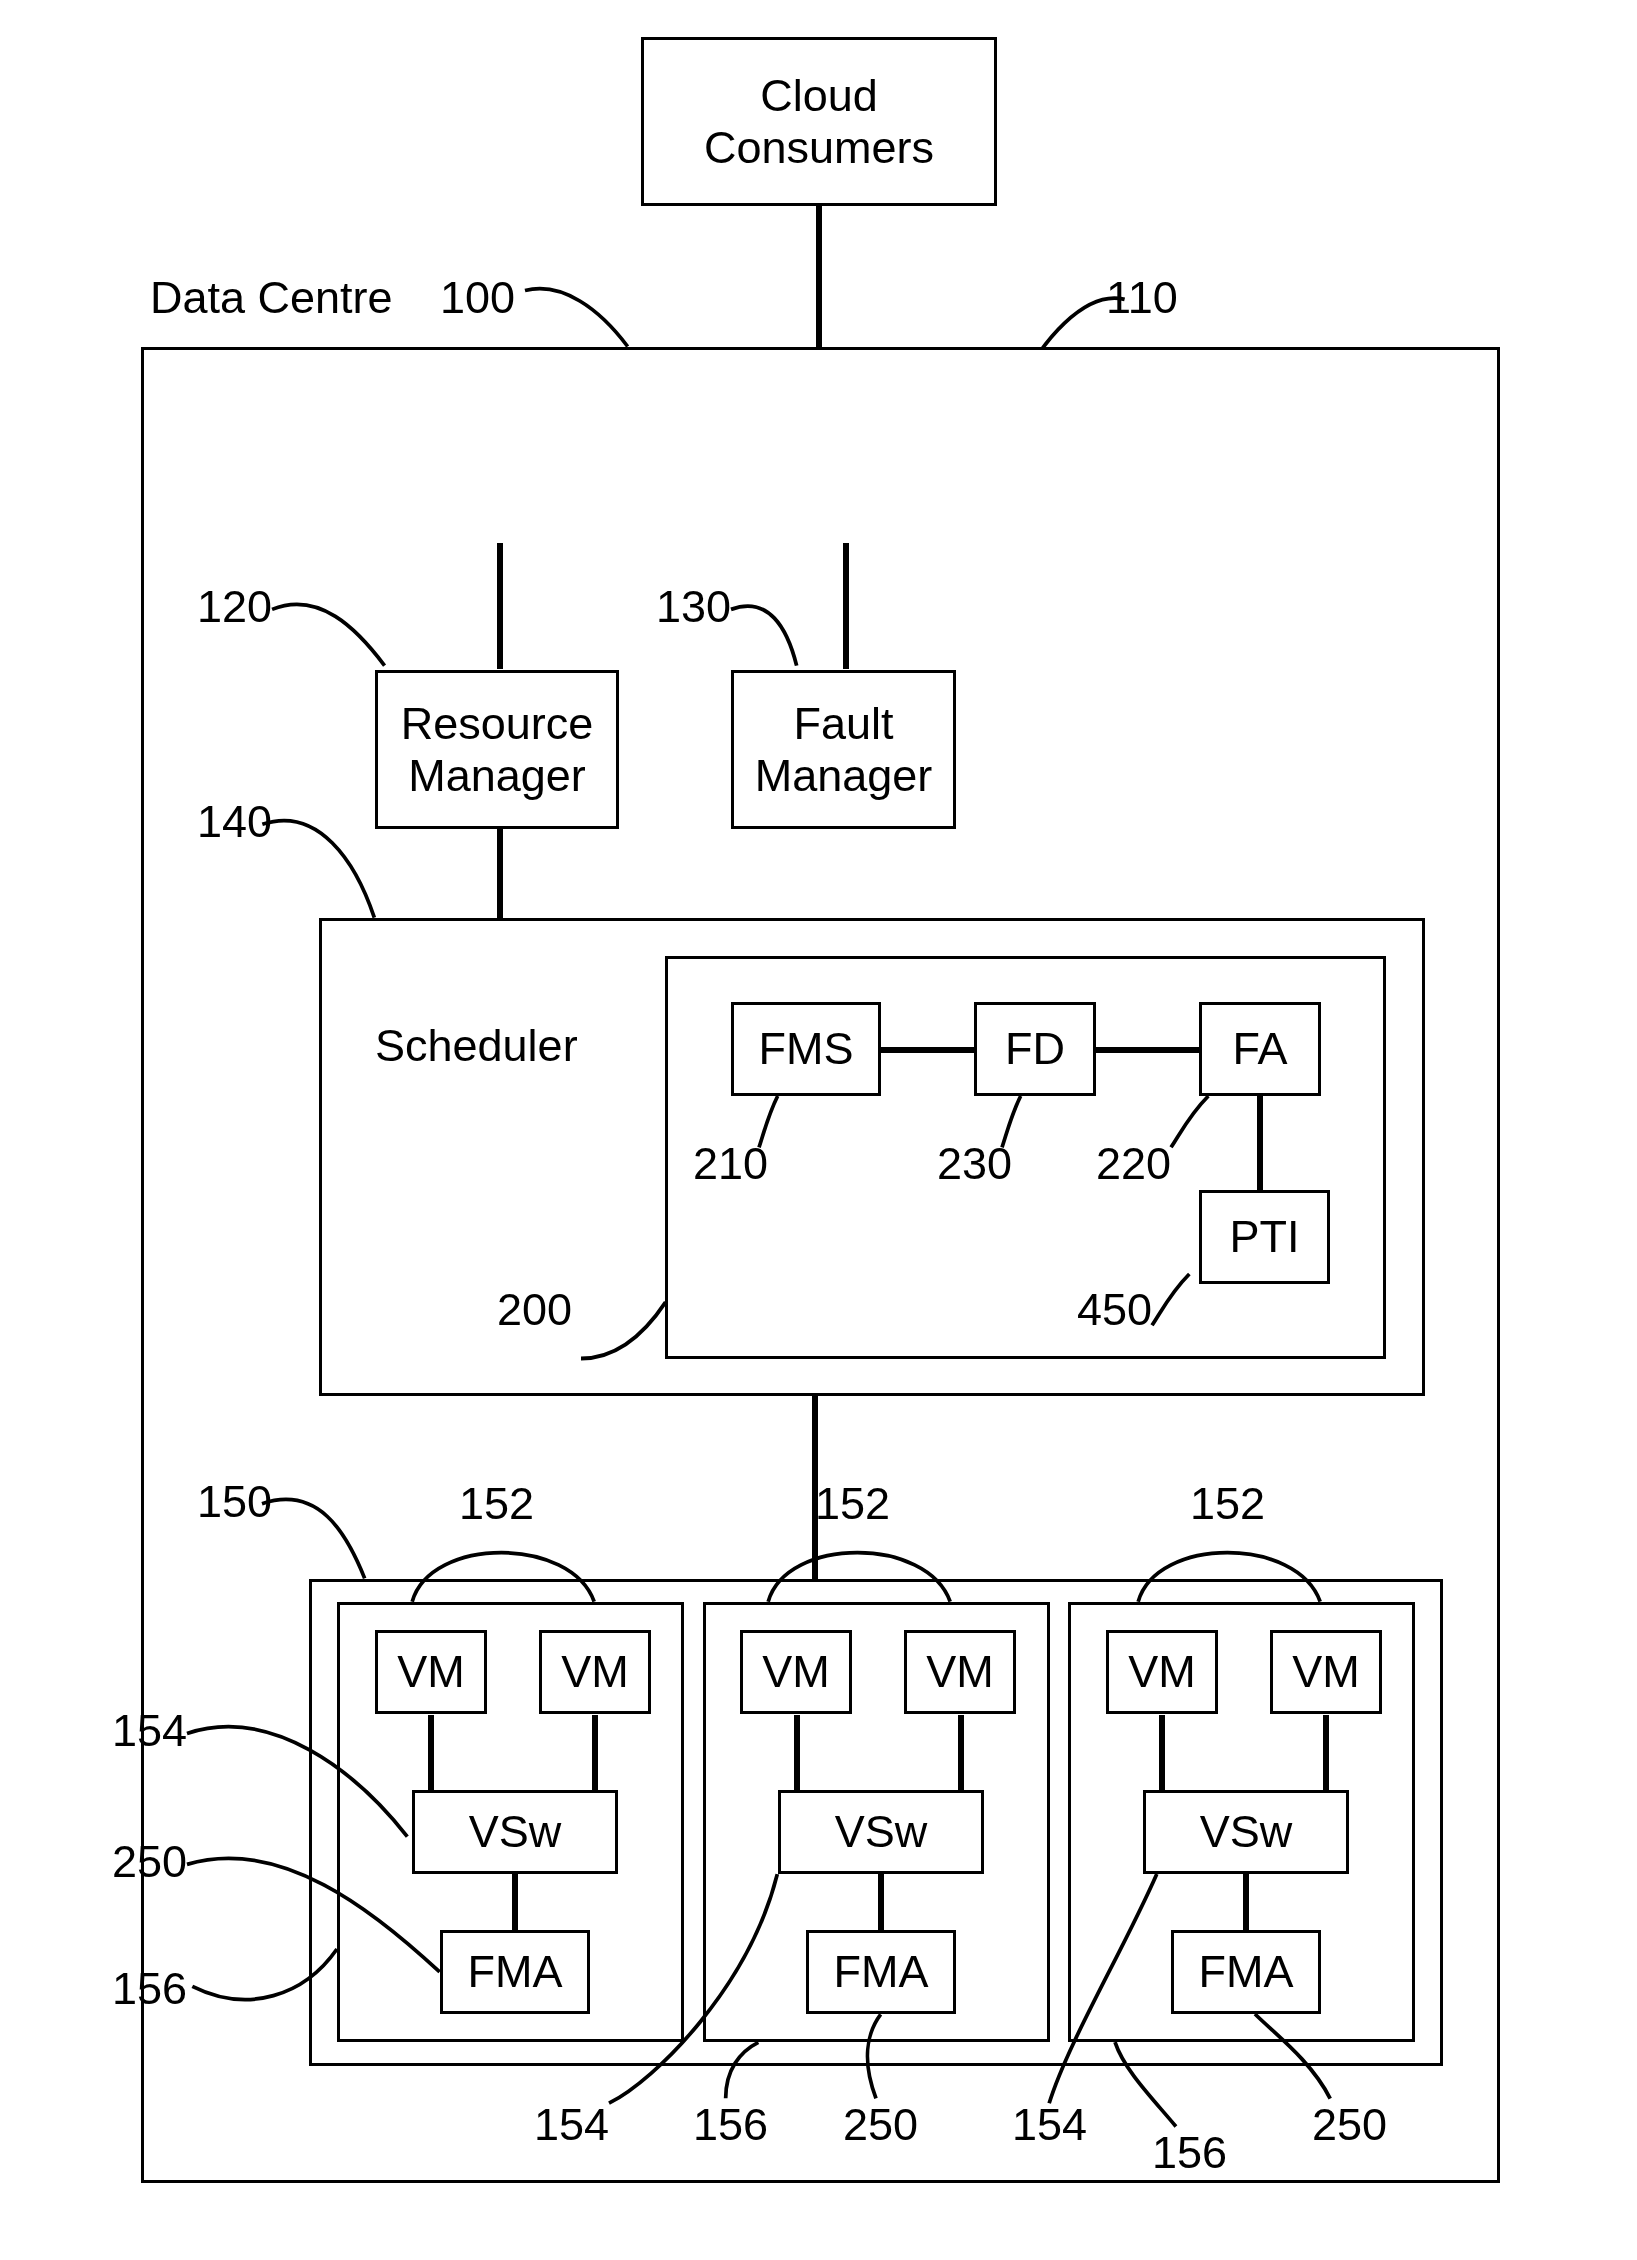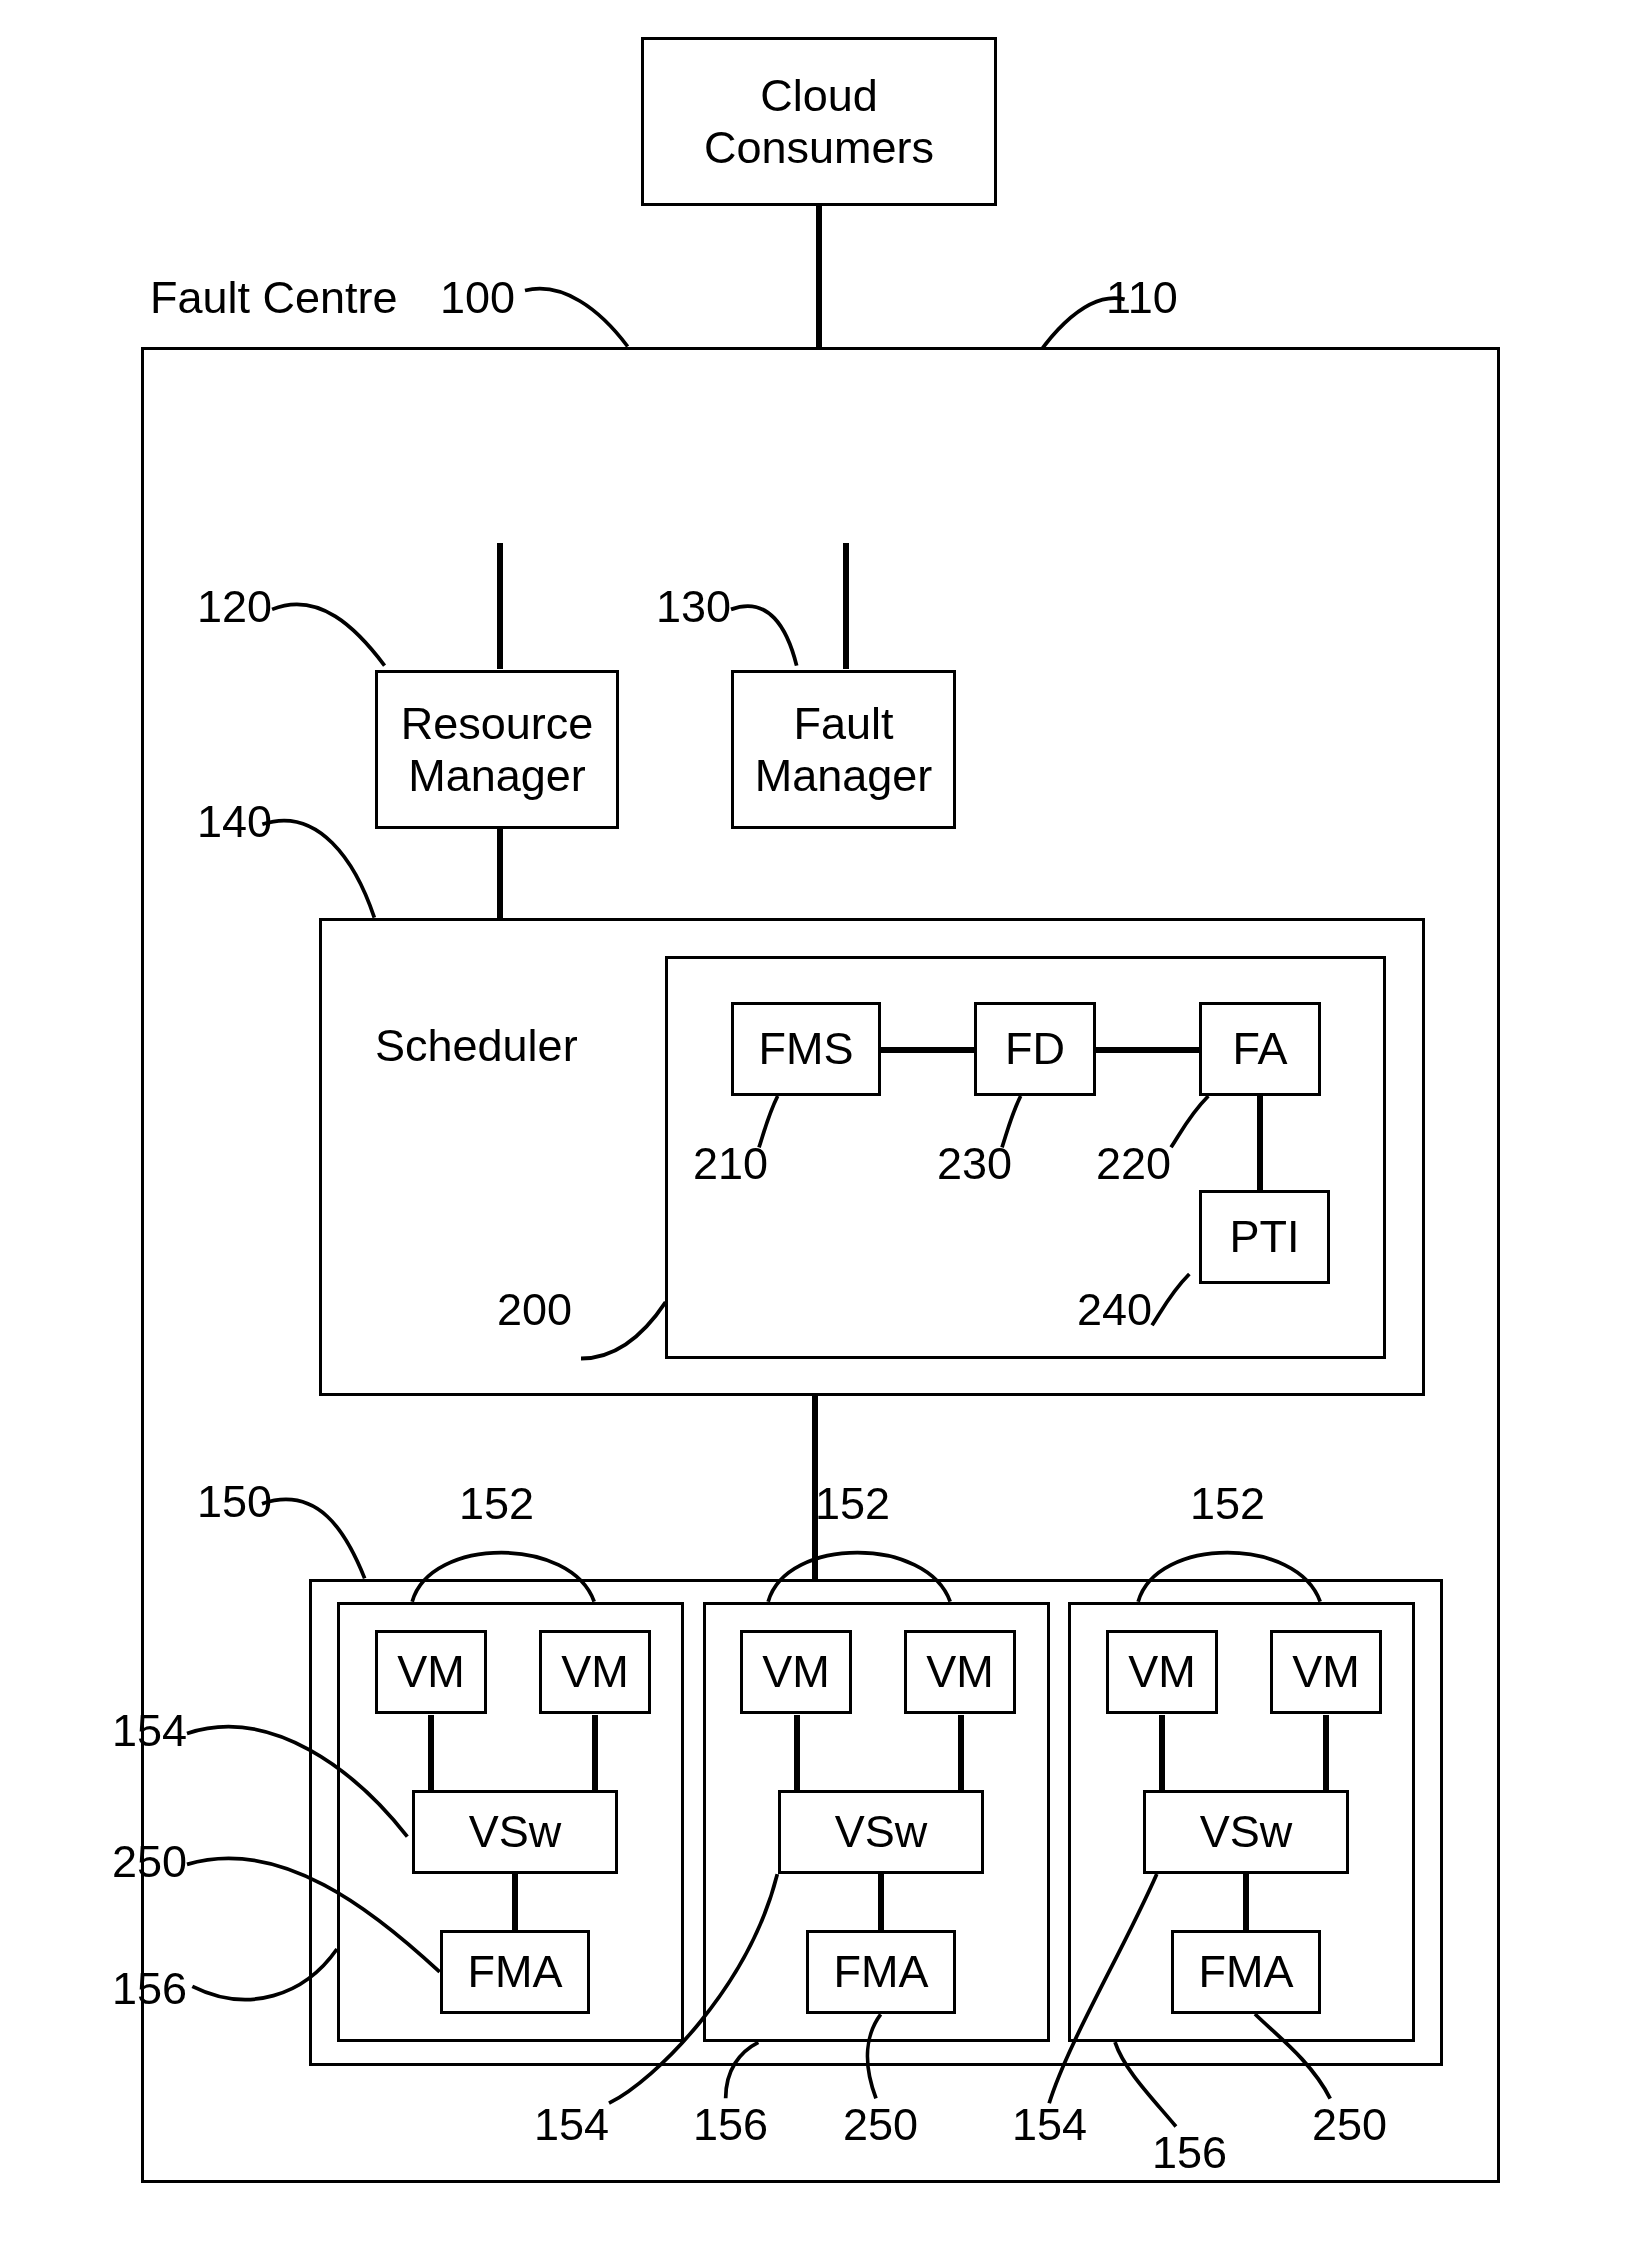--- a/index.html
+++ b/index.html
@@ -57,21 +57,21 @@
 
 <div class="canvas">
 
   <div class="box" style="left:641px; top:37px; width:356px; height:169px;">
     <span style="white-space:pre;">Cloud
 Consumers</span>
   </div>
 
   <div class="line vline" style="left:816px; top:206px; height:206px;"></div>
 
-  <div class="label" style="left:150px; top:272px;">Fault Centre</div>
+  <div class="label" style="left:150px; top:272px;">Data Centre</div>
 
   <div class="label" style="left:440px; top:272px;">100</div>
   <svg class="leader" style="left:525px; top:281px; width:112px; height:75px;" viewBox="0 0 120 80" width="112" height="75">
     <path d="M0 10 C 40 0, 80 30, 110 70"></path>
   </svg>
 
   <div class="label" style="left:1106px; top:272px;">110</div>
   <svg class="leader" style="left:1012px; top:290px; width:122px; height:122px;" viewBox="0 0 130 130" width="122" height="122">
     <path d="M120 10 C 80 0, 30 50, 0 120"></path>
   </svg>
@@ -145,21 +145,21 @@
   <div class="label" style="left:937px; top:1138px;text-align:center;">230</div>
   <svg class="leader" style="left:1002px; top:1096px; width:56px; height:56px;" viewBox="0 0 60 60" width="56" height="56">
     <path d="M20 0 C 10 20, 5 40, 0 55"></path>
   </svg>
 
   <div class="label" style="left:1096px; top:1138px;">220</div>
   <svg class="leader" style="left:1171px; top:1096px; width:56px; height:56px;" viewBox="0 0 60 60" width="56" height="56">
     <path d="M40 0 C 20 20, 10 40, 0 55"></path>
   </svg>
 
-  <div class="label" style="left:1077px; top:1284px;">240</div>
+  <div class="label" style="left:1077px; top:1284px;">450</div>
   <svg class="leader" style="left:1152px; top:1274px; width:56px; height:56px;" viewBox="0 0 60 60" width="56" height="56">
     <path d="M40 0 C 20 20, 10 40, 0 55"></path>
   </svg>
 
   <div class="label" style="left:497px; top:1284px;">200</div>
   <svg class="leader" style="left:581px; top:1302px; width:94px; height:66px;" viewBox="0 0 100 70" width="94" height="66">
     <path d="M0 60 C 40 60, 70 30, 90 0"></path>
   </svg>
 
   <div class="line vline" style="left:812px; top:1396px; height:183px;"></div>

